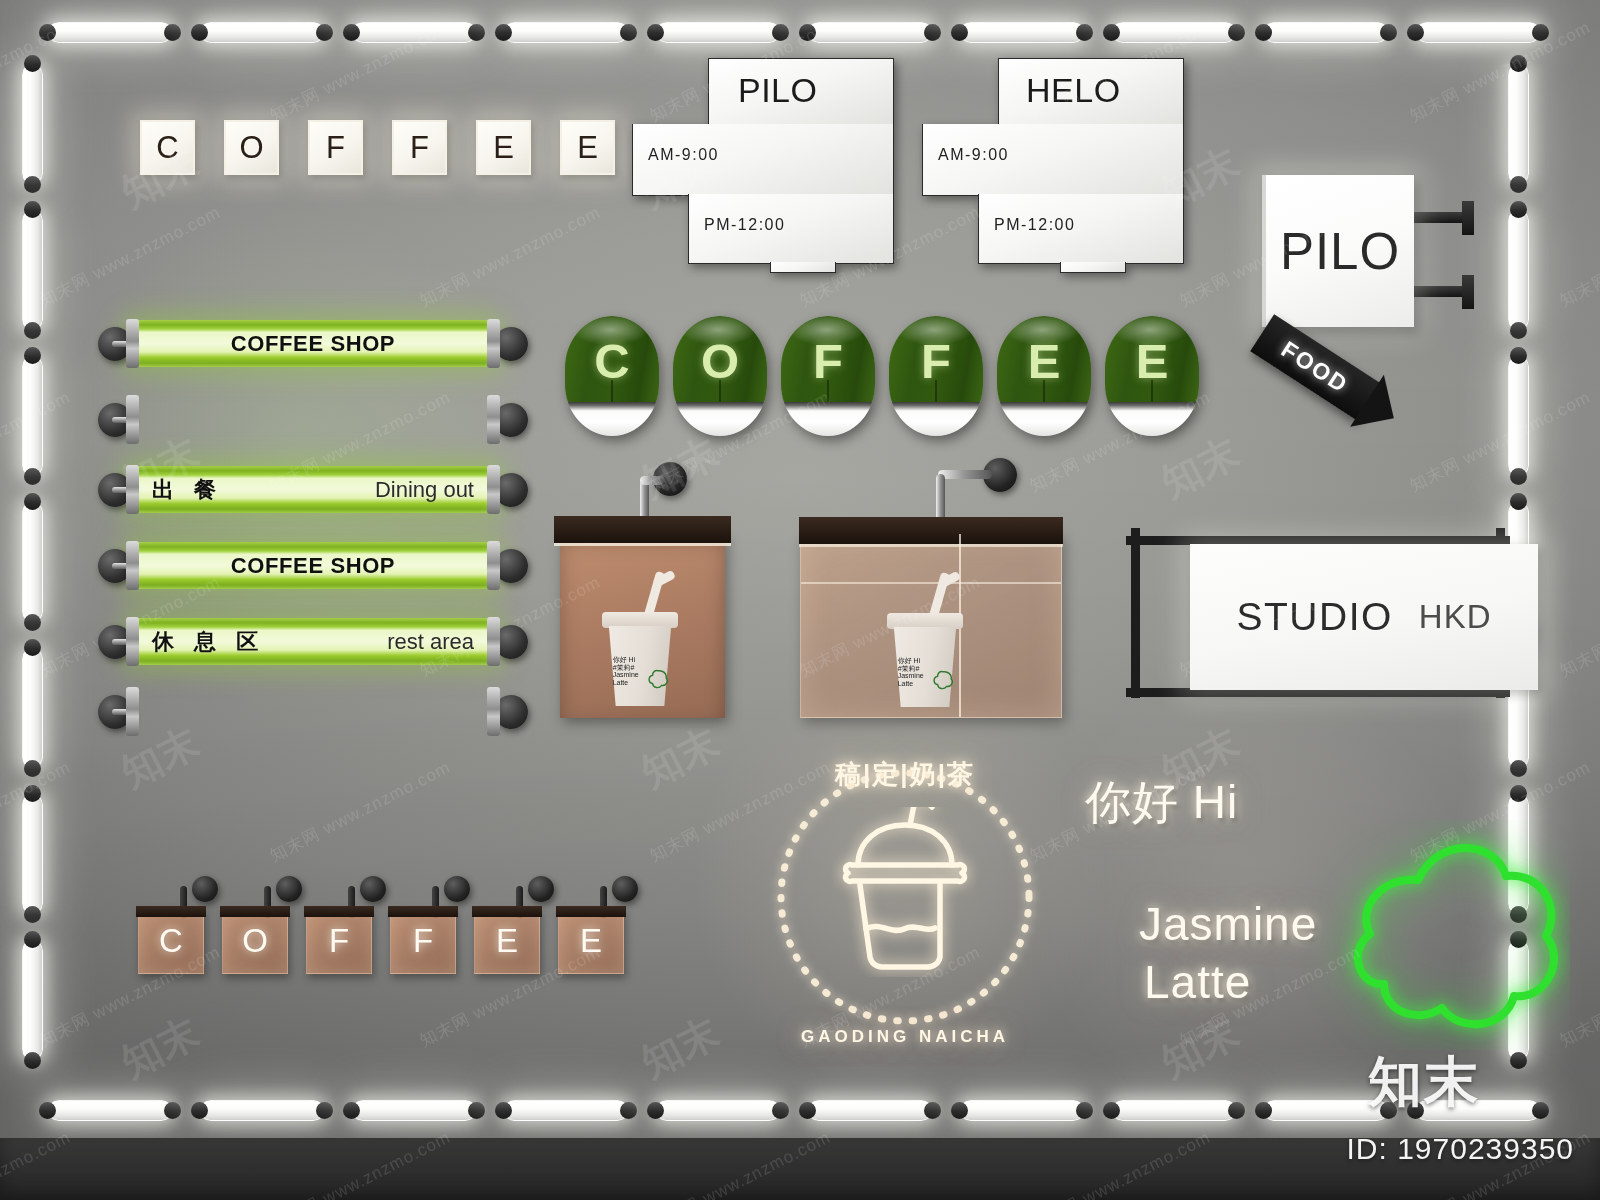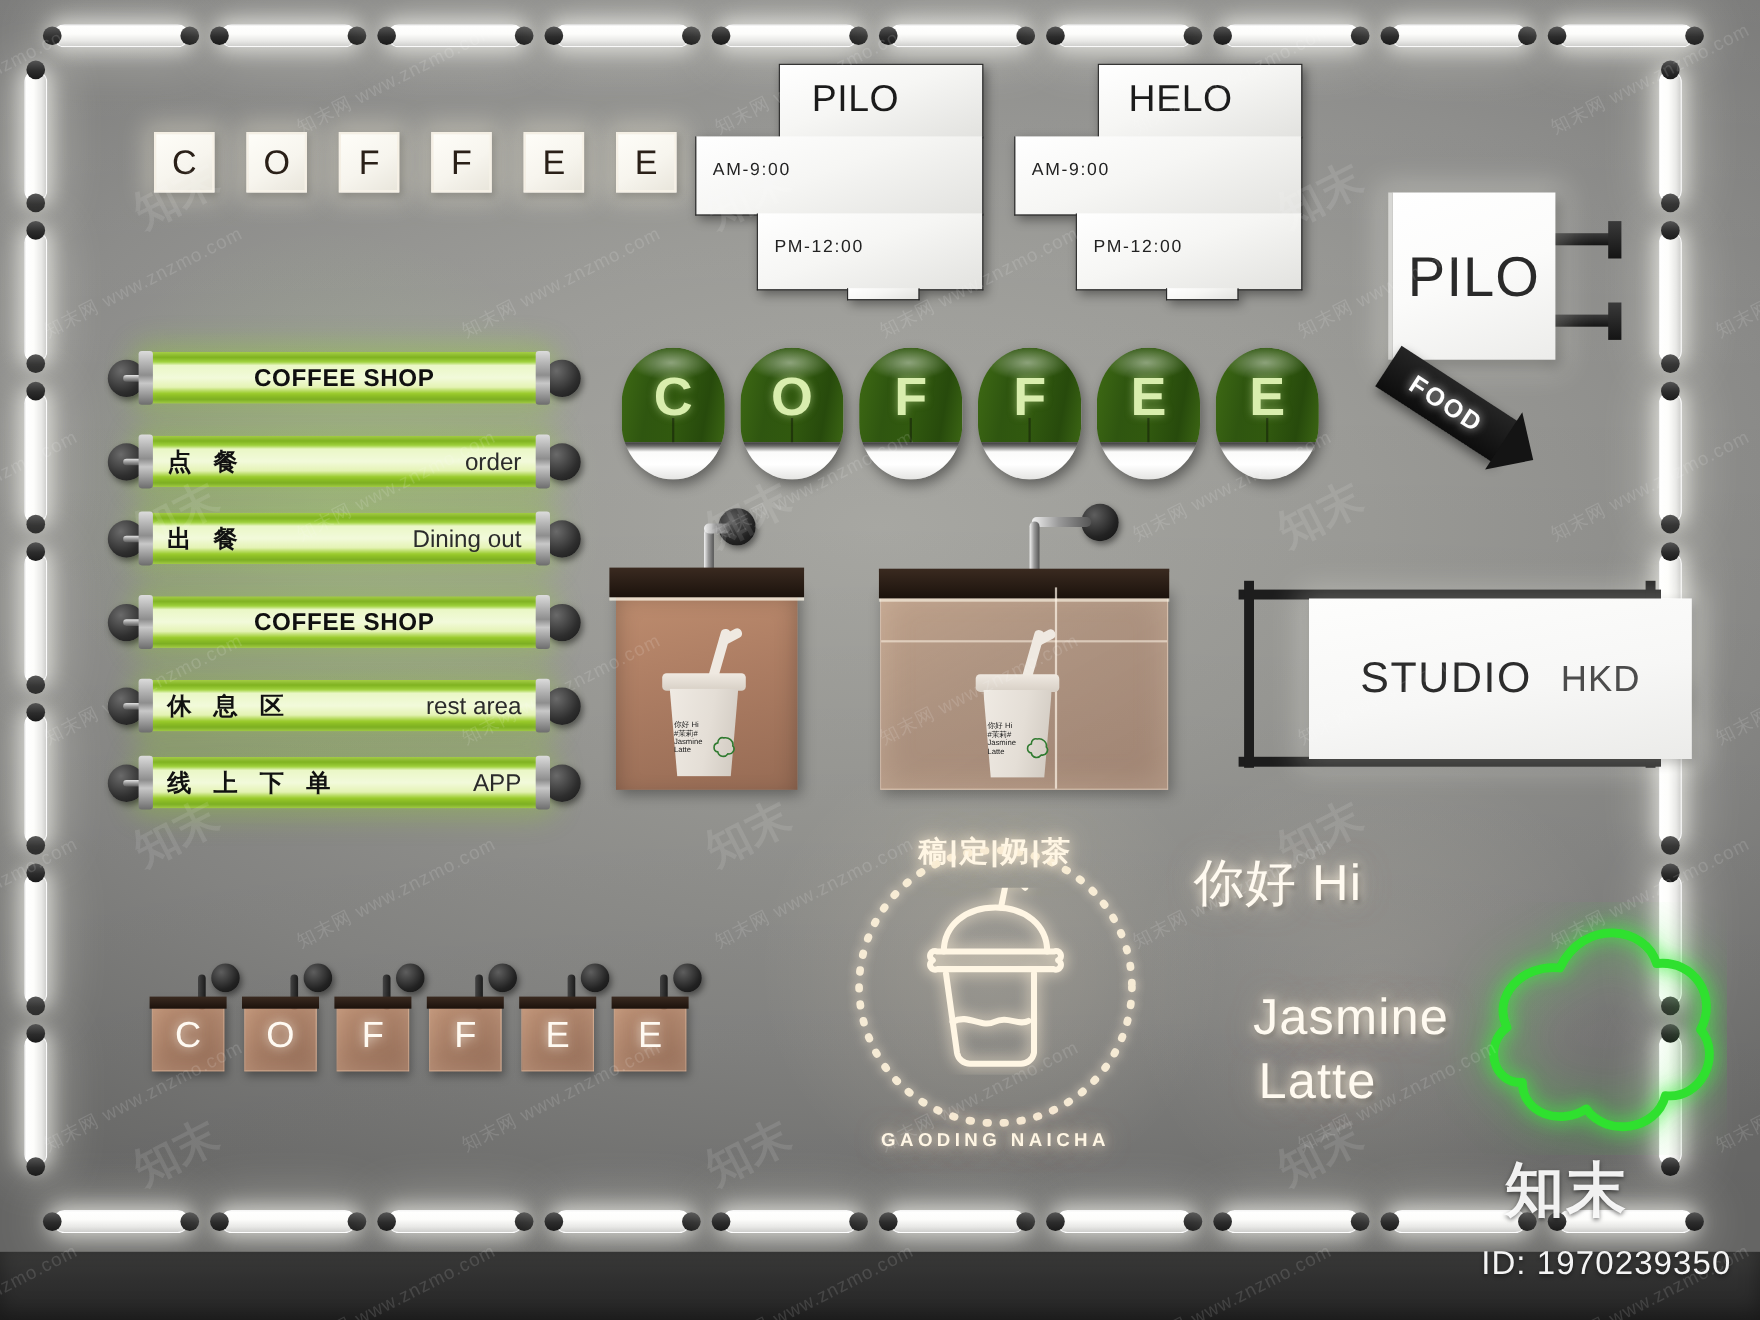--- a/index.html
+++ b/index.html
@@ -566,27 +566,20 @@
           </div>
         </div>
         <div class="endcap l"></div>
         <div class="endcap r"></div>
         <div class="rod r"></div>
         <div class="mount r"></div>
       </div>
       <div class="gbar" style="left:98px; top:396px; width:430px;">
         <div class="mount l"></div>
         <div class="rod l"></div>
-        <div class="body">
-          <div class="txtwrap">
-            <span class="g-cn">点 餐</span>
-            <span class="g-spacer"></span>
-            <span class="g-en">order</span>
-          </div>
-        </div>
         <div class="endcap l"></div>
         <div class="endcap r"></div>
         <div class="rod r"></div>
         <div class="mount r"></div>
       </div>
       <div class="gbar" style="left:98px; top:466px; width:430px;">
         <div class="mount l"></div>
         <div class="rod l"></div>
         <div class="body">
           <div class="txtwrap">
@@ -624,27 +617,20 @@
           </div>
         </div>
         <div class="endcap l"></div>
         <div class="endcap r"></div>
         <div class="rod r"></div>
         <div class="mount r"></div>
       </div>
       <div class="gbar" style="left:98px; top:688px; width:430px;">
         <div class="mount l"></div>
         <div class="rod l"></div>
-        <div class="body">
-          <div class="txtwrap">
-            <span class="g-cn">线 上 下 单</span>
-            <span class="g-spacer"></span>
-            <span class="g-en">APP</span>
-          </div>
-        </div>
         <div class="endcap l"></div>
         <div class="endcap r"></div>
         <div class="rod r"></div>
         <div class="mount r"></div>
       </div>
     </div>
 
   <div id="pills">
       <div class="pill" style="left:565px; top:316px;">
         <div class="top"></div>

